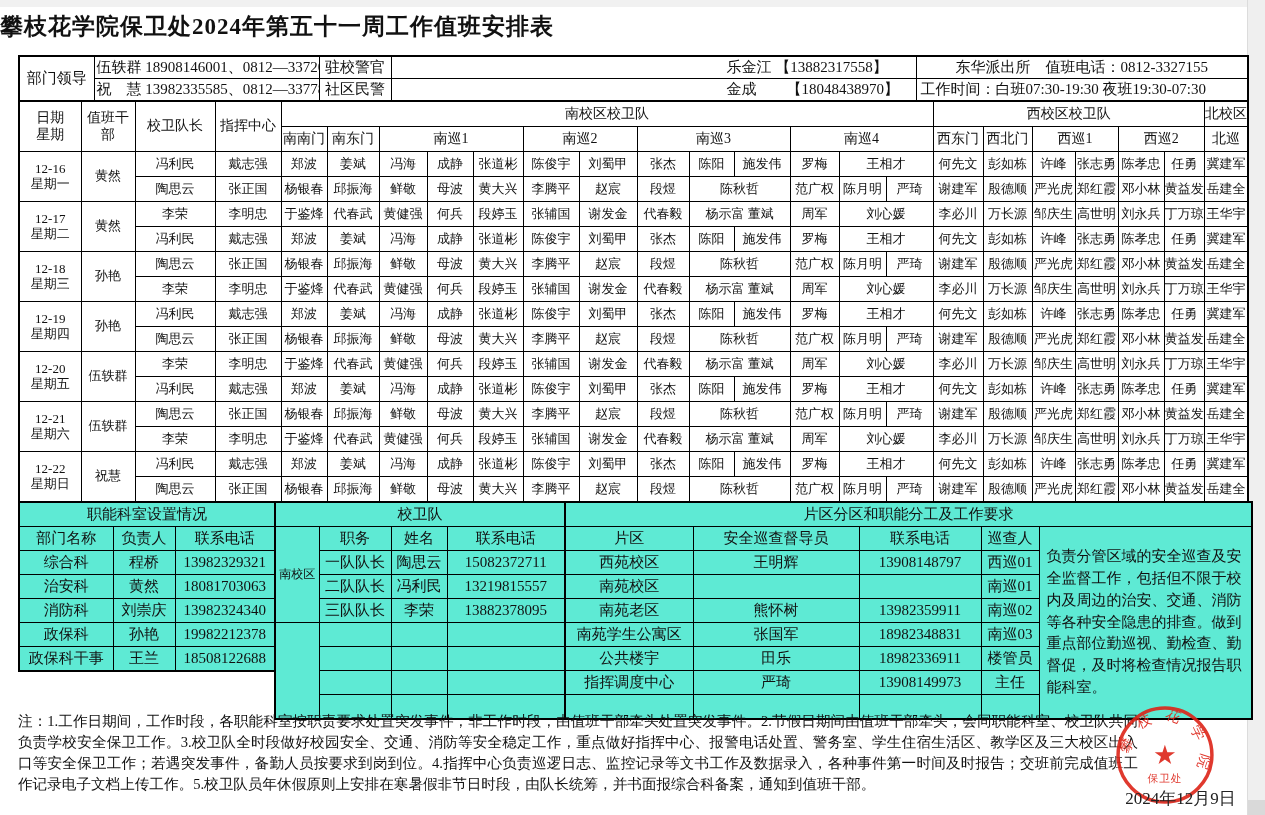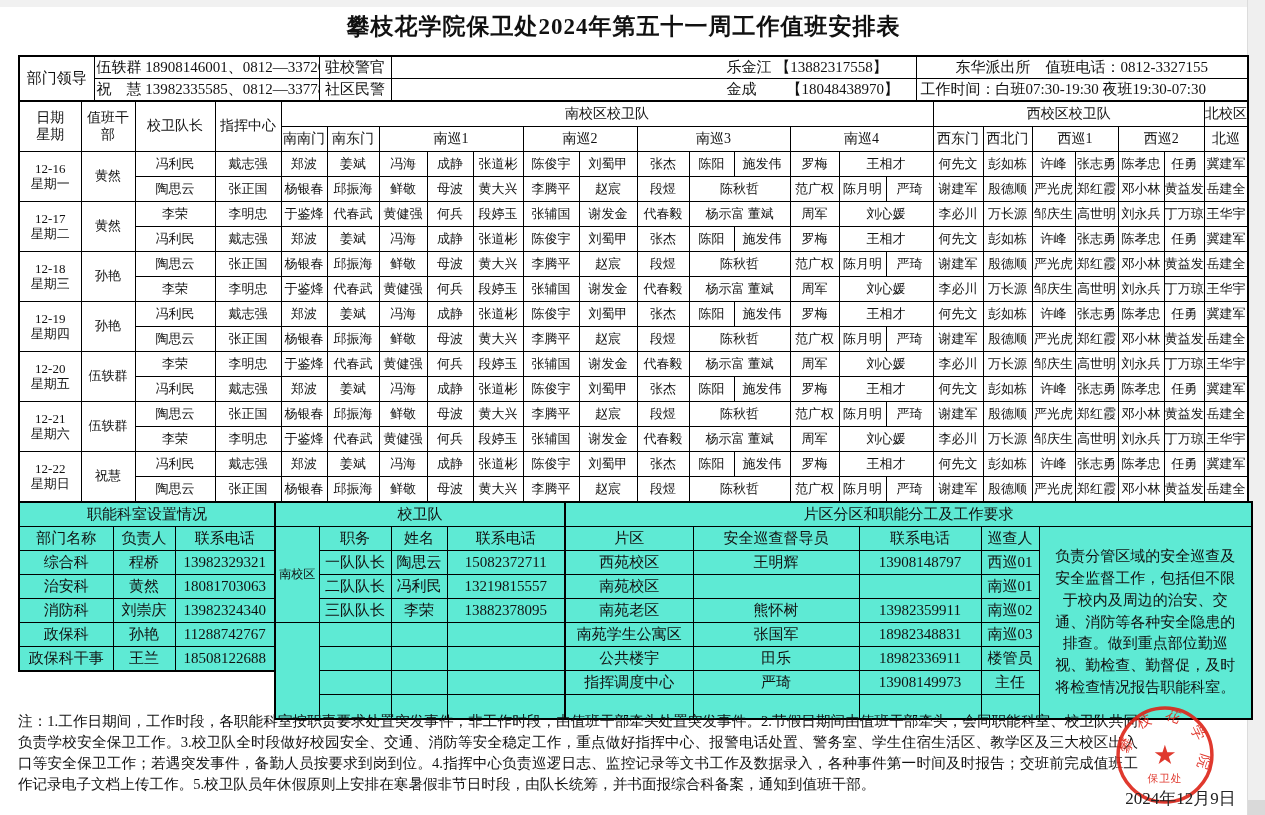--- a/index.html
+++ b/index.html
@@ -1,41 +1,41 @@
 <!DOCTYPE html>
 <html><head>
 <meta charset="utf-8">
 <style>
   html,body{margin:0;padding:0;background:#ffffff;}
   .page{position:relative;width:1265px;height:815px;background:#fff;overflow:hidden;
         font-family:"Liberation Serif","DejaVu Serif",serif;color:#111;}
   .topband{position:absolute;top:0;left:0;width:1265px;height:7px;background:#f1f1f1;}
   .scrollbar{position:absolute;top:0;right:0;width:17px;height:815px;background:#efefef;border-left:1px solid #dcdcdc;}
   .scroll-corner{position:absolute;bottom:0;right:0;width:17px;height:15px;background:#d9d9d9;}
-  .title{position:absolute;top:11px;left:0;width:1247px;text-align:center;
+  .title{position:absolute;top:11px;left:0;width:1247px;text-align:left;
          font-size:23px;font-weight:bold;letter-spacing:1px;}
   .sheet{position:absolute;left:18px;top:55px;width:1052px;}
   table{border-collapse:collapse;table-layout:fixed;border:2px solid #000;}
   td{border:1px solid #000;text-align:center;vertical-align:middle;overflow:hidden;}
   
   .leaders{width:1229px;}
   .leaders td{height:21px;font-size:15px;padding:0 2px;white-space:nowrap;}
   .leaders .shift-right{padding-left:335px;text-align:left;}
   .leaders .lefttext{text-align:left;padding-left:4px;}
   
   .sched{width:1229px;margin-top:-2px;font-family:Liberation Serif, serif;}
   .sched td{height:24px;font-size:13px;line-height:1.15;padding:0;white-space:pre-line;}
   .sched td.hd{font-size:14px;}
   
   .bottom{display:flex;margin-top:-2px;align-items:flex-start;}
   .bt td{height:23px;font-size:15px;padding:0 2px;white-space:nowrap;}
   .bt{background:#5eead4;}
   .bt.mid,.bt.right{margin-left:-2px;}
-  .bt td.note-cell{text-align:center;white-space:normal;font-size:15px;line-height:1.45;
-                   padding:3px 15px;vertical-align:middle;}
+  .bt td.note-cell{text-align:left;white-space:normal;font-size:15px;line-height:1.45;
+                   padding:3px 7px;vertical-align:middle;}
   .bt td.campus{font-size:12px;padding:0;}
   .notes{position:absolute;left:18px;top:711px;width:1120px;font-size:14.6px;
          line-height:1.43;text-align:justify;}
   .dateline{position:absolute;left:1103px;top:787px;width:155px;text-align:center;font-size:17px;color:#222;}
   .seal{position:absolute;left:1114px;top:704px;width:102px;height:102px;opacity:.9;}
 </style>
 </head>
 <body>
 
 <div class="page">
@@ -492,21 +492,21 @@
               <td>18081703063</td>
             </tr>
             <tr>
               <td>消防科</td>
               <td>刘崇庆</td>
               <td>13982324340</td>
             </tr>
             <tr>
               <td>政保科</td>
               <td>孙艳</td>
-              <td>11288742767</td>
+              <td>19982212378</td>
             </tr>
             <tr>
               <td>政保科干事</td>
               <td>王兰</td>
               <td>18508122688</td>
             </tr>
           </tbody>
       </table>
       <table class="bt mid" style="width:290px">
         <colgroup>

